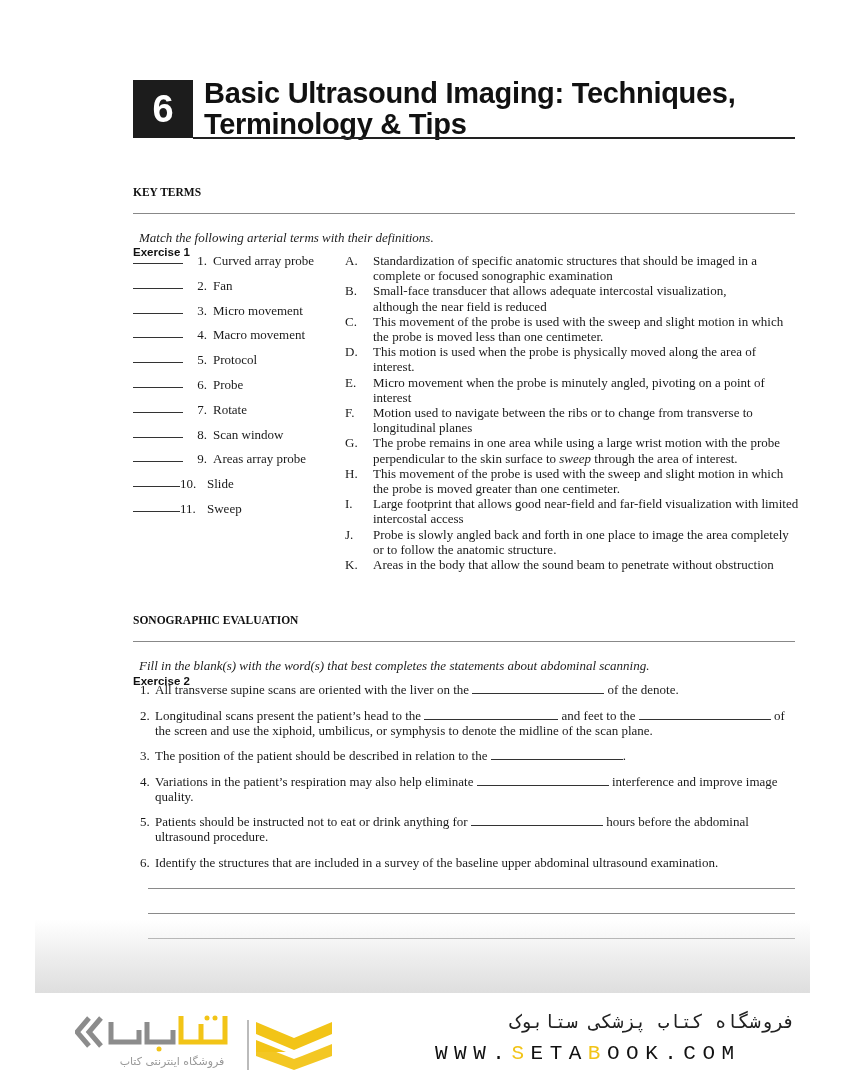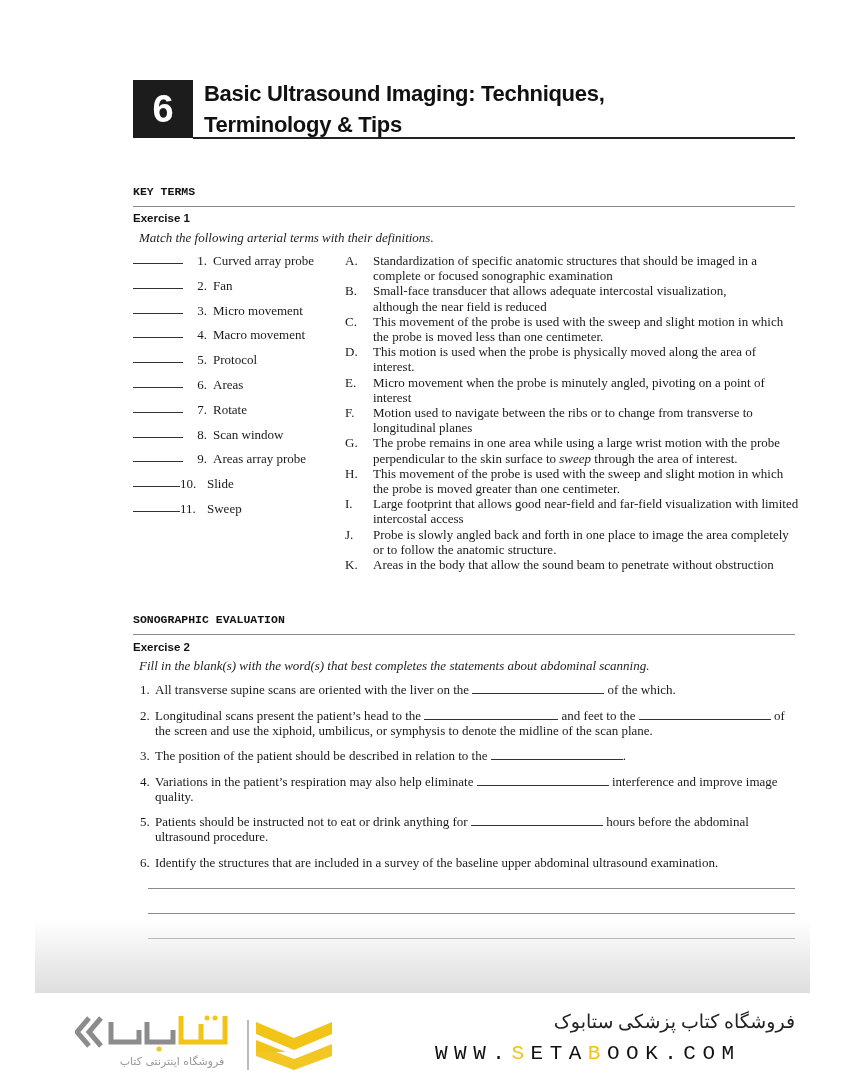--- a/index.html
+++ b/index.html
@@ -11,33 +11,33 @@
   
   .chapter-box {
     position: absolute; left: 133px; top: 80px; width: 60px; height: 58px;
     background: #1c1c1c; color: #fff;
     font-family: "Liberation Sans", sans-serif; font-weight: bold; font-size: 38px;
     display: flex; align-items: center; justify-content: center;
   }
   .chapter-title {
     position: absolute; left: 204px; top: 78px; width: 600px;
     font-family: "Liberation Sans", sans-serif; font-weight: bold;
-    font-size: 22px; line-height: 31px; color: #111; letter-spacing: -0.3px;
+    font-size: 29px; line-height: 31px; color: #111; letter-spacing: -0.3px;
   }
   .chapter-rule { position: absolute; left: 193px; top: 137px; width: 602px; height: 2px; background: #222; }
 
   
   .section-head {
     position: absolute; left: 133px; width: 662px;
-    font-family: Liberation Mono, monospace; font-weight: bold; font-size: 11.5px;
-    color: #111; border-bottom: 1px solid #888; padding-bottom: 7px; line-height: 14px;
+    font-family: Liberation Serif, serif; font-weight: bold; font-size: 11.5px;
+    color: #111; border-bottom: 1px solid #888; padding-bottom: 14px; line-height: 14px;
   }
   .exercise-head {
     position: absolute; left: 133px;
-    font-family: "Liberation Sans", sans-serif; font-weight: bold; font-size: 11.5px; color: #111;
+    font-family: "Liberation Sans", sans-serif; font-weight: bold; font-size: 11.5px; color: #111; margin-top: 34px;
   }
   .instructions {
     position: absolute; left: 139px; font-style: italic; font-size: 13px; color: #222;
   }
 
   
   .terms { position: absolute; left: 133px; top: 253px; width: 200px; }
   .term-row { height: 24.8px; display: flex; align-items: flex-start; font-size: 13px; line-height: 16px; }
   .term-blank { display: inline-block; width: 50px; border-bottom: 1px solid #333; height: 11px; margin-right: 6px; flex: none; }
   .term-num { display: inline-block; width: 18px; text-align: right; margin-right: 6px; flex: none; }
@@ -73,21 +73,21 @@
     position: absolute; left: 75px; top: 1012px; height: 40px; display: flex; align-items: center;
   }
   .logo-sub {
     position: absolute; left: 92px; top: 1055px; width: 160px;
     font-family: "DejaVu Sans", sans-serif; font-size: 11px; color: #999; text-align: center; direction: rtl;
   }
   .logo-divider { position: absolute; left: 247px; top: 1020px; width: 2px; height: 50px; background: #bbb; }
   .logo-chevron { position: absolute; left: 256px; top: 1020px; }
   .footer-fa {
     position: absolute; left: 505px; top: 1010px; width: 290px; text-align: right; direction: rtl;
-    font-family: Liberation Serif, serif; font-size: 19px; color: #222;
+    font-family: Liberation Mono, monospace; font-size: 19px; color: #222;
   }
   .footer-url {
     position: absolute; left: 435px; top: 1042px; width: 365px;
     font-family: Liberation Mono, monospace; font-size: 21px; letter-spacing: 6.5px; color: #111;
   }
   .footer-url .accent { color: #f2c417; }
 </style>
 </head>
 <body>
 
@@ -128,21 +128,21 @@
         <span>Macro movement</span>
       </div>
     <div class="term-row">
         <span class="term-blank"></span>
         <span class="term-num">5.</span>
         <span>Protocol</span>
       </div>
     <div class="term-row">
         <span class="term-blank"></span>
         <span class="term-num">6.</span>
-        <span>Areas</span>
+        <span>Probe</span>
       </div>
     <div class="term-row">
         <span class="term-blank"></span>
         <span class="term-num">7.</span>
         <span>Rotate</span>
       </div>
     <div class="term-row">
         <span class="term-blank"></span>
         <span class="term-num">8.</span>
         <span>Scan window</span>
@@ -211,21 +211,21 @@
       </div>
   </div>
 
   <div class="section-head" style="top:613px;">SONOGRAPHIC EVALUATION</div>
   <div class="exercise-head" style="top:641px;">Exercise 2</div>
   <div class="instructions" style="top:658px;">Fill in the blank(s) with the word(s) that best completes the statements about abdominal scanning.</div>
 
   <div class="questions">
     <div class="q-row">
       <span class="q-num">1.</span>
-      <span class="q-text"><span>All transverse supine scans are oriented with the liver on the </span><span class="blank b-130"></span><span> of the which.</span></span>
+      <span class="q-text"><span>All transverse supine scans are oriented with the liver on the </span><span class="blank b-130"></span><span> of the denote.</span></span>
     </div>
     <div class="q-row">
       <span class="q-num">2.</span>
       <span class="q-text"><span>Longitudinal scans present the patient’s head to the </span><span class="blank b-135"></span><span> and feet to the </span><span class="blank" style="width:132px;"></span><span> of the screen and use the xiphoid, umbilicus, or symphysis to denote the midline of the scan plane.</span></span>
     </div>
     <div class="q-row">
       <span class="q-num">3.</span>
       <span class="q-text"><span>The position of the patient should be described in relation to the </span><span class="blank b-130"></span><span>.</span></span>
     </div>
     <div class="q-row">

